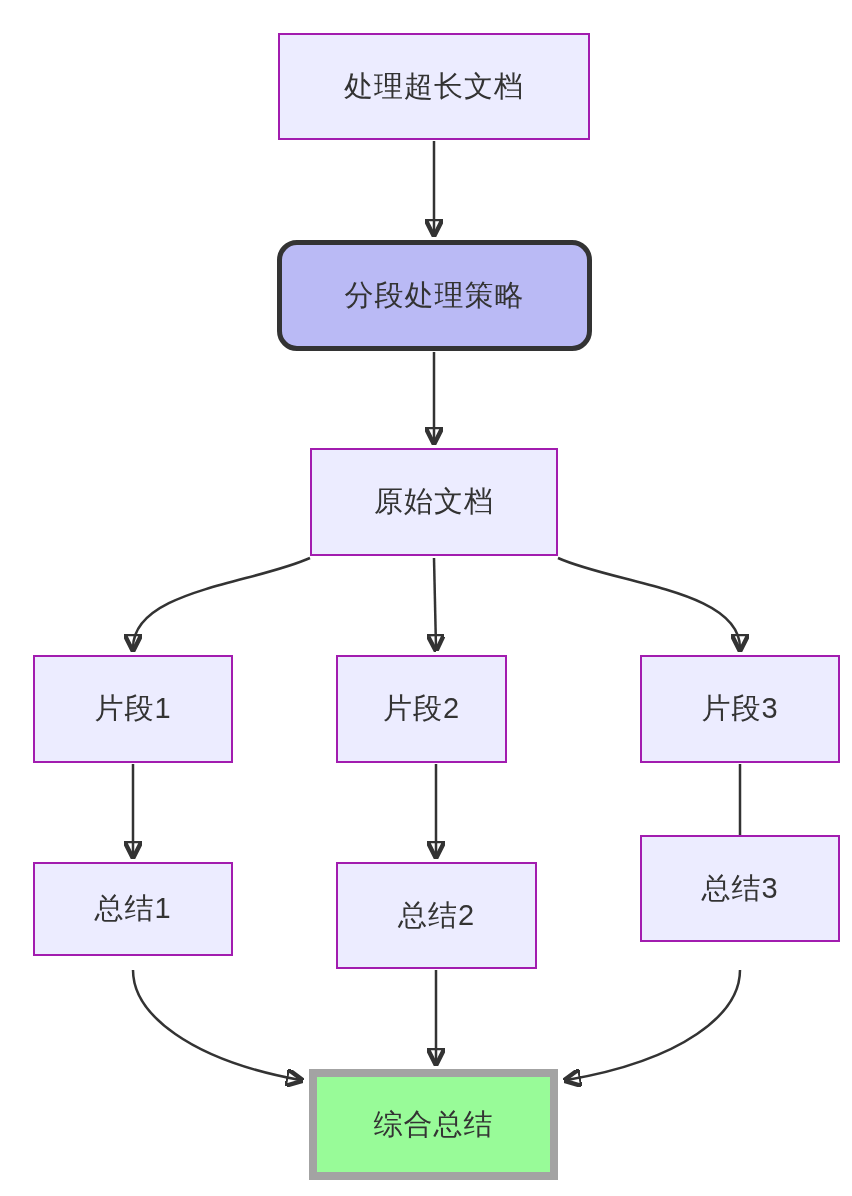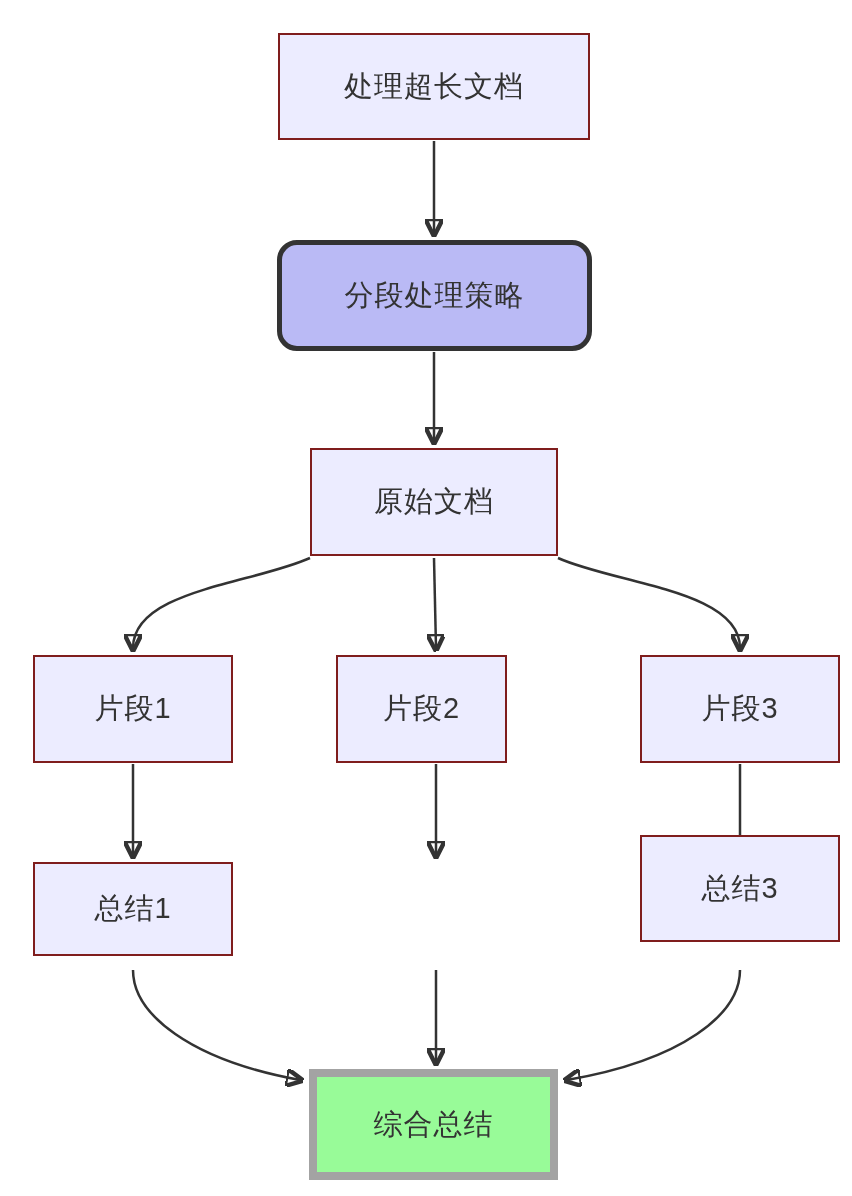--- a/index.html
+++ b/index.html
@@ -36,21 +36,21 @@
     justify-content: center;
     box-sizing: border-box;
     font-size: 29px;
     color: #333333;
     letter-spacing: 1px;
     text-align: center;
     white-space: nowrap;
   }
   .node.default {
     background: #ECECFF;
-    border: 2px solid #7f1d1d;
+    border: 2px solid #a21caf;
   }
   .node.highlight-purple {
     background: #BABAF5;
     border: 5px solid #333333;
   }
   .node.highlight-green {
     background: #98FB98;
     border: 8px solid #a3a3a3;
   }
 </style>
@@ -85,18 +85,19 @@
   <div class="node default" style="left:310px; top:448px; width:248px; height:108px;">原始文档</div>
 
   <div class="node default" style="left:33px; top:655px; width:200px; height:108px;">片段1</div>
 
   <div class="node default" style="left:336px; top:655px; width:171px; height:108px;">片段2</div>
 
   <div class="node default" style="left:640px; top:655px; width:200px; height:108px;">片段3</div>
 
   <div class="node default" style="left:33px; top:862px; width:200px; height:94px;">总结1</div>
 
+  <div class="node default" style="left:336px; top:862px; width:201px; height:107px;">总结2</div>
 
   <div class="node default" style="left:640px; top:835px; width:200px; height:107px;">总结3</div>
 
   <div class="node highlight-green" style="left:309px; top:1069px; width:249px; height:111px;">综合总结</div>
 
 </div>
 
 </body></html>

